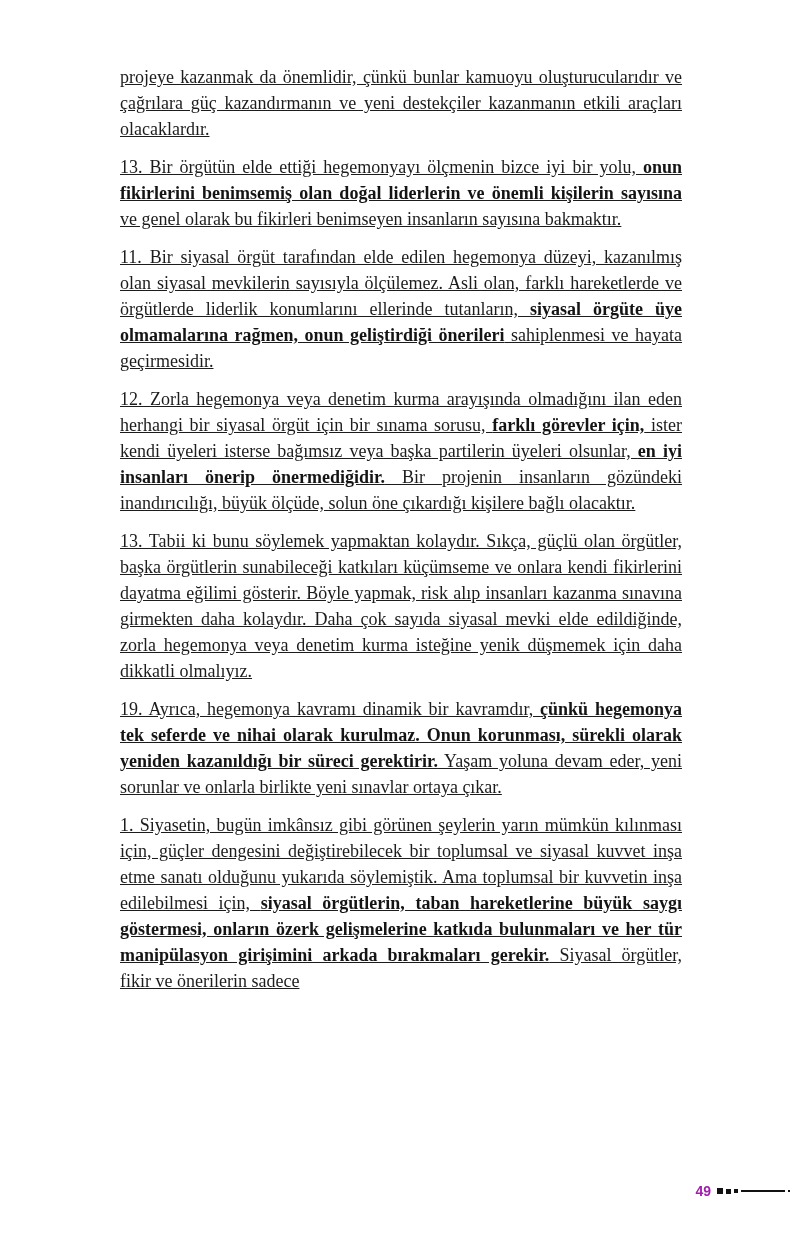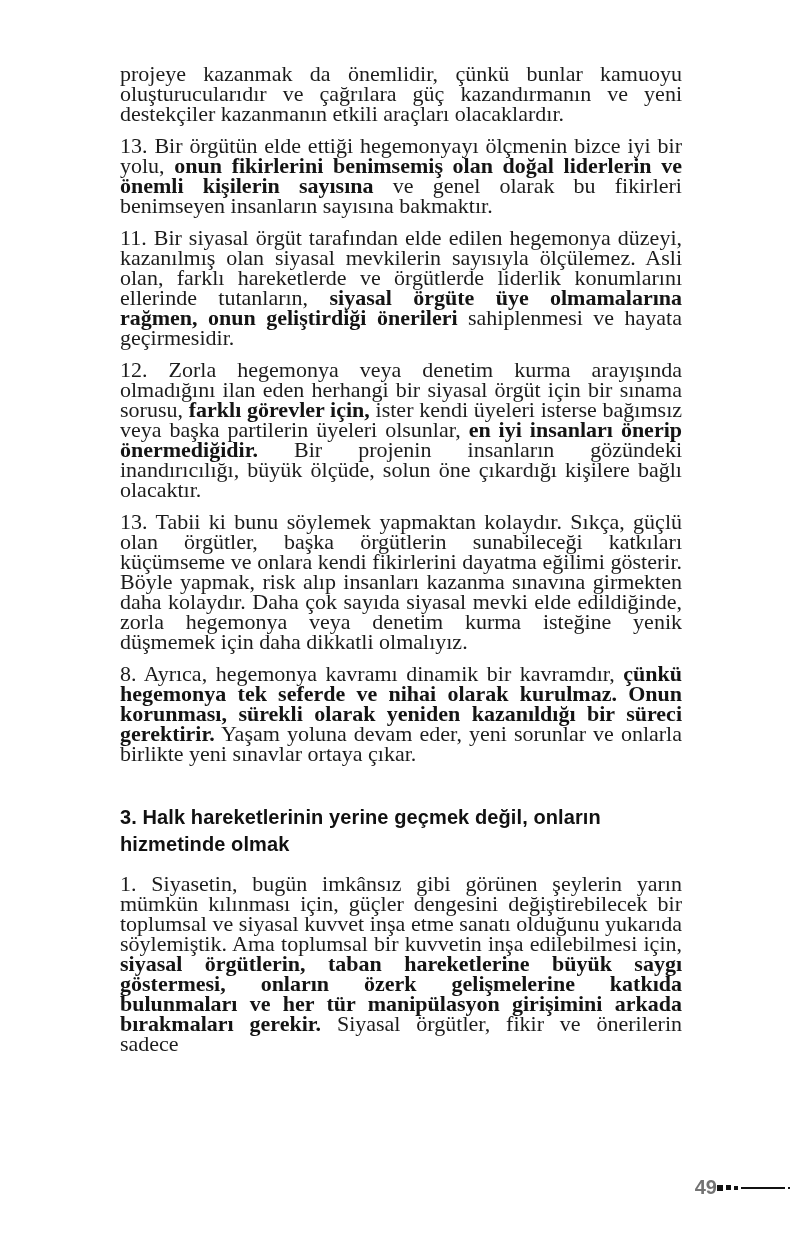--- a/index.html
+++ b/index.html
@@ -18,25 +18,26 @@
     color: #1c1c1c;
     overflow: hidden;
   }
   .text-column {
     position: absolute;
     left: 120px;
     top: 64px;
     width: 562px;
   }
   p.paragraph {
-    font-size: 22px;
-    line-height: 20px;
+    font-size: 18px;
+    line-height: 26px;
     text-align: justify;
     margin: 0 0 12px 0;
     color: #1c1c1c;
+    text-decoration: underline;
   }
   p.paragraph strong {
     font-weight: bold;
     color: #141414;
   }
   h2.heading {
     font-family: "Liberation Sans", sans-serif;
     font-size: 20px;
     line-height: 27px;
     font-weight: 700;
@@ -48,22 +49,23 @@
   .footer {
     position: absolute;
     right: 8px;
     bottom: 42px;
     display: flex;
     align-items: center;
   }
   .page-number {
     font-family: "Liberation Sans", sans-serif;
     font-weight: 700;
-    font-size: 20px;
-    color: #737373;
+    font-size: 14px;
+    color: #a21caf;
+    margin-right: 6px;
   }
   .footer-decoration {
     display: flex;
     align-items: center;
   }
   .sq { background: #111111; display: inline-block; margin-right: 3px; }
   .sq1 { width: 6px; height: 6px; }
   .sq2 { width: 5px; height: 5px; }
   .sq3 { width: 4px; height: 4px; }
   .rule {
@@ -84,22 +86,21 @@
 <body>
 
 <div class="page">
 
   <main class="text-column">
       <p class="paragraph"><span>projeye kazanmak da önemlidir, çünkü bunlar kamuoyu oluşturucularıdır ve çağrılara güç kazandırmanın ve yeni destekçiler kazanmanın etkili araçları olacaklardır.</span></p>
       <p class="paragraph"><span>13. Bir örgütün elde ettiği hegemonyayı ölçmenin bizce iyi bir yolu, </span><strong>onun fikirlerini benimsemiş olan doğal liderlerin ve önemli kişilerin sayısına</strong><span> ve genel olarak bu fikirleri benimseyen insanların sayısına bakmaktır.</span></p>
       <p class="paragraph"><span>11. Bir siyasal örgüt tarafından elde edilen hegemonya düzeyi, kazanılmış olan siyasal mevkilerin sayısıyla ölçülemez. Asli olan, farklı hareketlerde ve örgütlerde liderlik konumlarını ellerinde tutanların, </span><strong>siyasal örgüte üye olmamalarına rağmen, onun geliştirdiği önerileri</strong><span> sahiplenmesi ve hayata geçirmesidir.</span></p>
       <p class="paragraph"><span>12. Zorla hegemonya veya denetim kurma arayışında olmadığını ilan eden herhangi bir siyasal örgüt için bir sınama sorusu, </span><strong>farklı görevler için,</strong><span> ister kendi üyeleri isterse bağımsız veya başka partilerin üyeleri olsunlar, </span><strong>en iyi insanları önerip önermediğidir.</strong><span> Bir projenin insanların gözündeki inandırıcılığı, büyük ölçüde, solun öne çıkardığı kişilere bağlı olacaktır.</span></p>
       <p class="paragraph"><span>13. Tabii ki bunu söylemek yapmaktan kolaydır. Sıkça, güçlü olan örgütler, başka örgütlerin sunabileceği katkıları küçümseme ve onlara kendi fikirlerini dayatma eğilimi gösterir. Böyle yapmak, risk alıp insanları kazanma sınavına girmekten daha kolaydır. Daha çok sayıda siyasal mevki elde edildiğinde, zorla hegemonya veya denetim kurma isteğine yenik düşmemek için daha dikkatli olmalıyız.</span></p>
-      <p class="paragraph"><span>8. Ayrıca, hegemonya kavramı dinamik bir kavramdır, </span><strong>çünkü hegemonya tek seferde ve nihai olarak kurulmaz. Onun korunması, sürekli olarak yeniden kazanıldığı bir süreci gerektirir.</strong><span> Yaşam yoluna devam eder, yeni sorunlar ve onlarla birlikte yeni sınavlar ortaya çıkar.</span></p>
-      <h2 class="heading"><span>3. Halk hareketlerinin yerine geçmek değil, onların hizmetinde olmak</span></h2>
+      <p class="paragraph"><span>19. Ayrıca, hegemonya kavramı dinamik bir kavramdır, </span><strong>çünkü hegemonya tek seferde ve nihai olarak kurulmaz. Onun korunması, sürekli olarak yeniden kazanıldığı bir süreci gerektirir.</strong><span> Yaşam yoluna devam eder, yeni sorunlar ve onlarla birlikte yeni sınavlar ortaya çıkar.</span></p>
       <p class="paragraph"><span>1. Siyasetin, bugün imkânsız gibi görünen şeylerin yarın mümkün kılınması için, güçler dengesini değiştirebilecek bir toplumsal ve siyasal kuvvet inşa etme sanatı olduğunu yukarıda söylemiştik. Ama toplumsal bir kuvvetin inşa edilebilmesi için, </span><strong>siyasal örgütlerin, taban hareketlerine büyük saygı göstermesi, onların özerk gelişmelerine katkıda bulunmaları ve her tür manipülasyon girişimini arkada bırakmaları gerekir.</strong><span> Siyasal örgütler, fikir ve önerilerin sadece</span></p>
     </main>
 
   <div class="footer">
     <span class="page-number">49</span>
     <span class="footer-decoration">
       <span class="sq sq1"></span>
       <span class="sq sq2"></span>
       <span class="sq sq3"></span>
       <span class="rule"></span>

